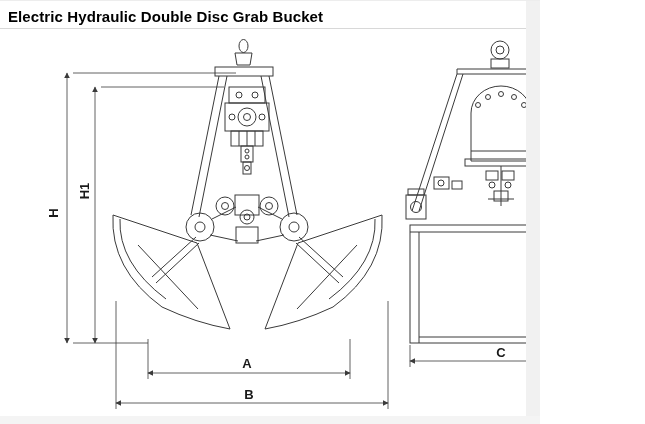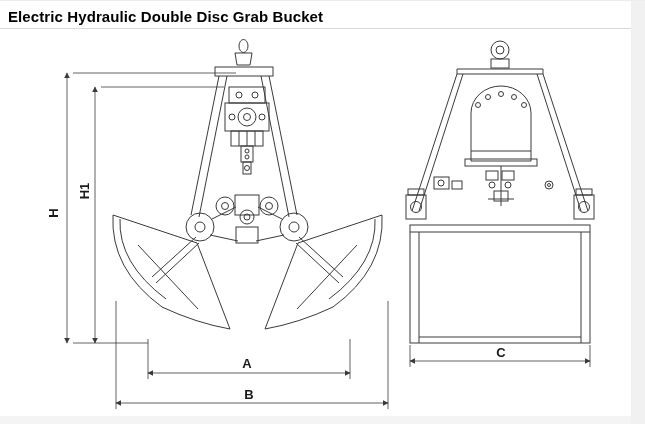--- a/index.html
+++ b/index.html
@@ -1,20 +1,20 @@
 <!DOCTYPE html>
 <html><head>
 <meta charset="utf-8">
 <style>
   * { margin: 0; padding: 0; box-sizing: border-box; }
   html, body { background: #ffffff; }
   body { font-family: "Liberation Sans", sans-serif; }
   .page {
     position: relative;
-    width: 645px;
+    width: 540px;
     height: 424px;
     background: #ffffff;
     border-top: 1px solid #ededed;
     overflow: hidden;
   }
   .title-bar {
     position: absolute;
     top: 4px;
     left: 8px;
     right: 20px;

